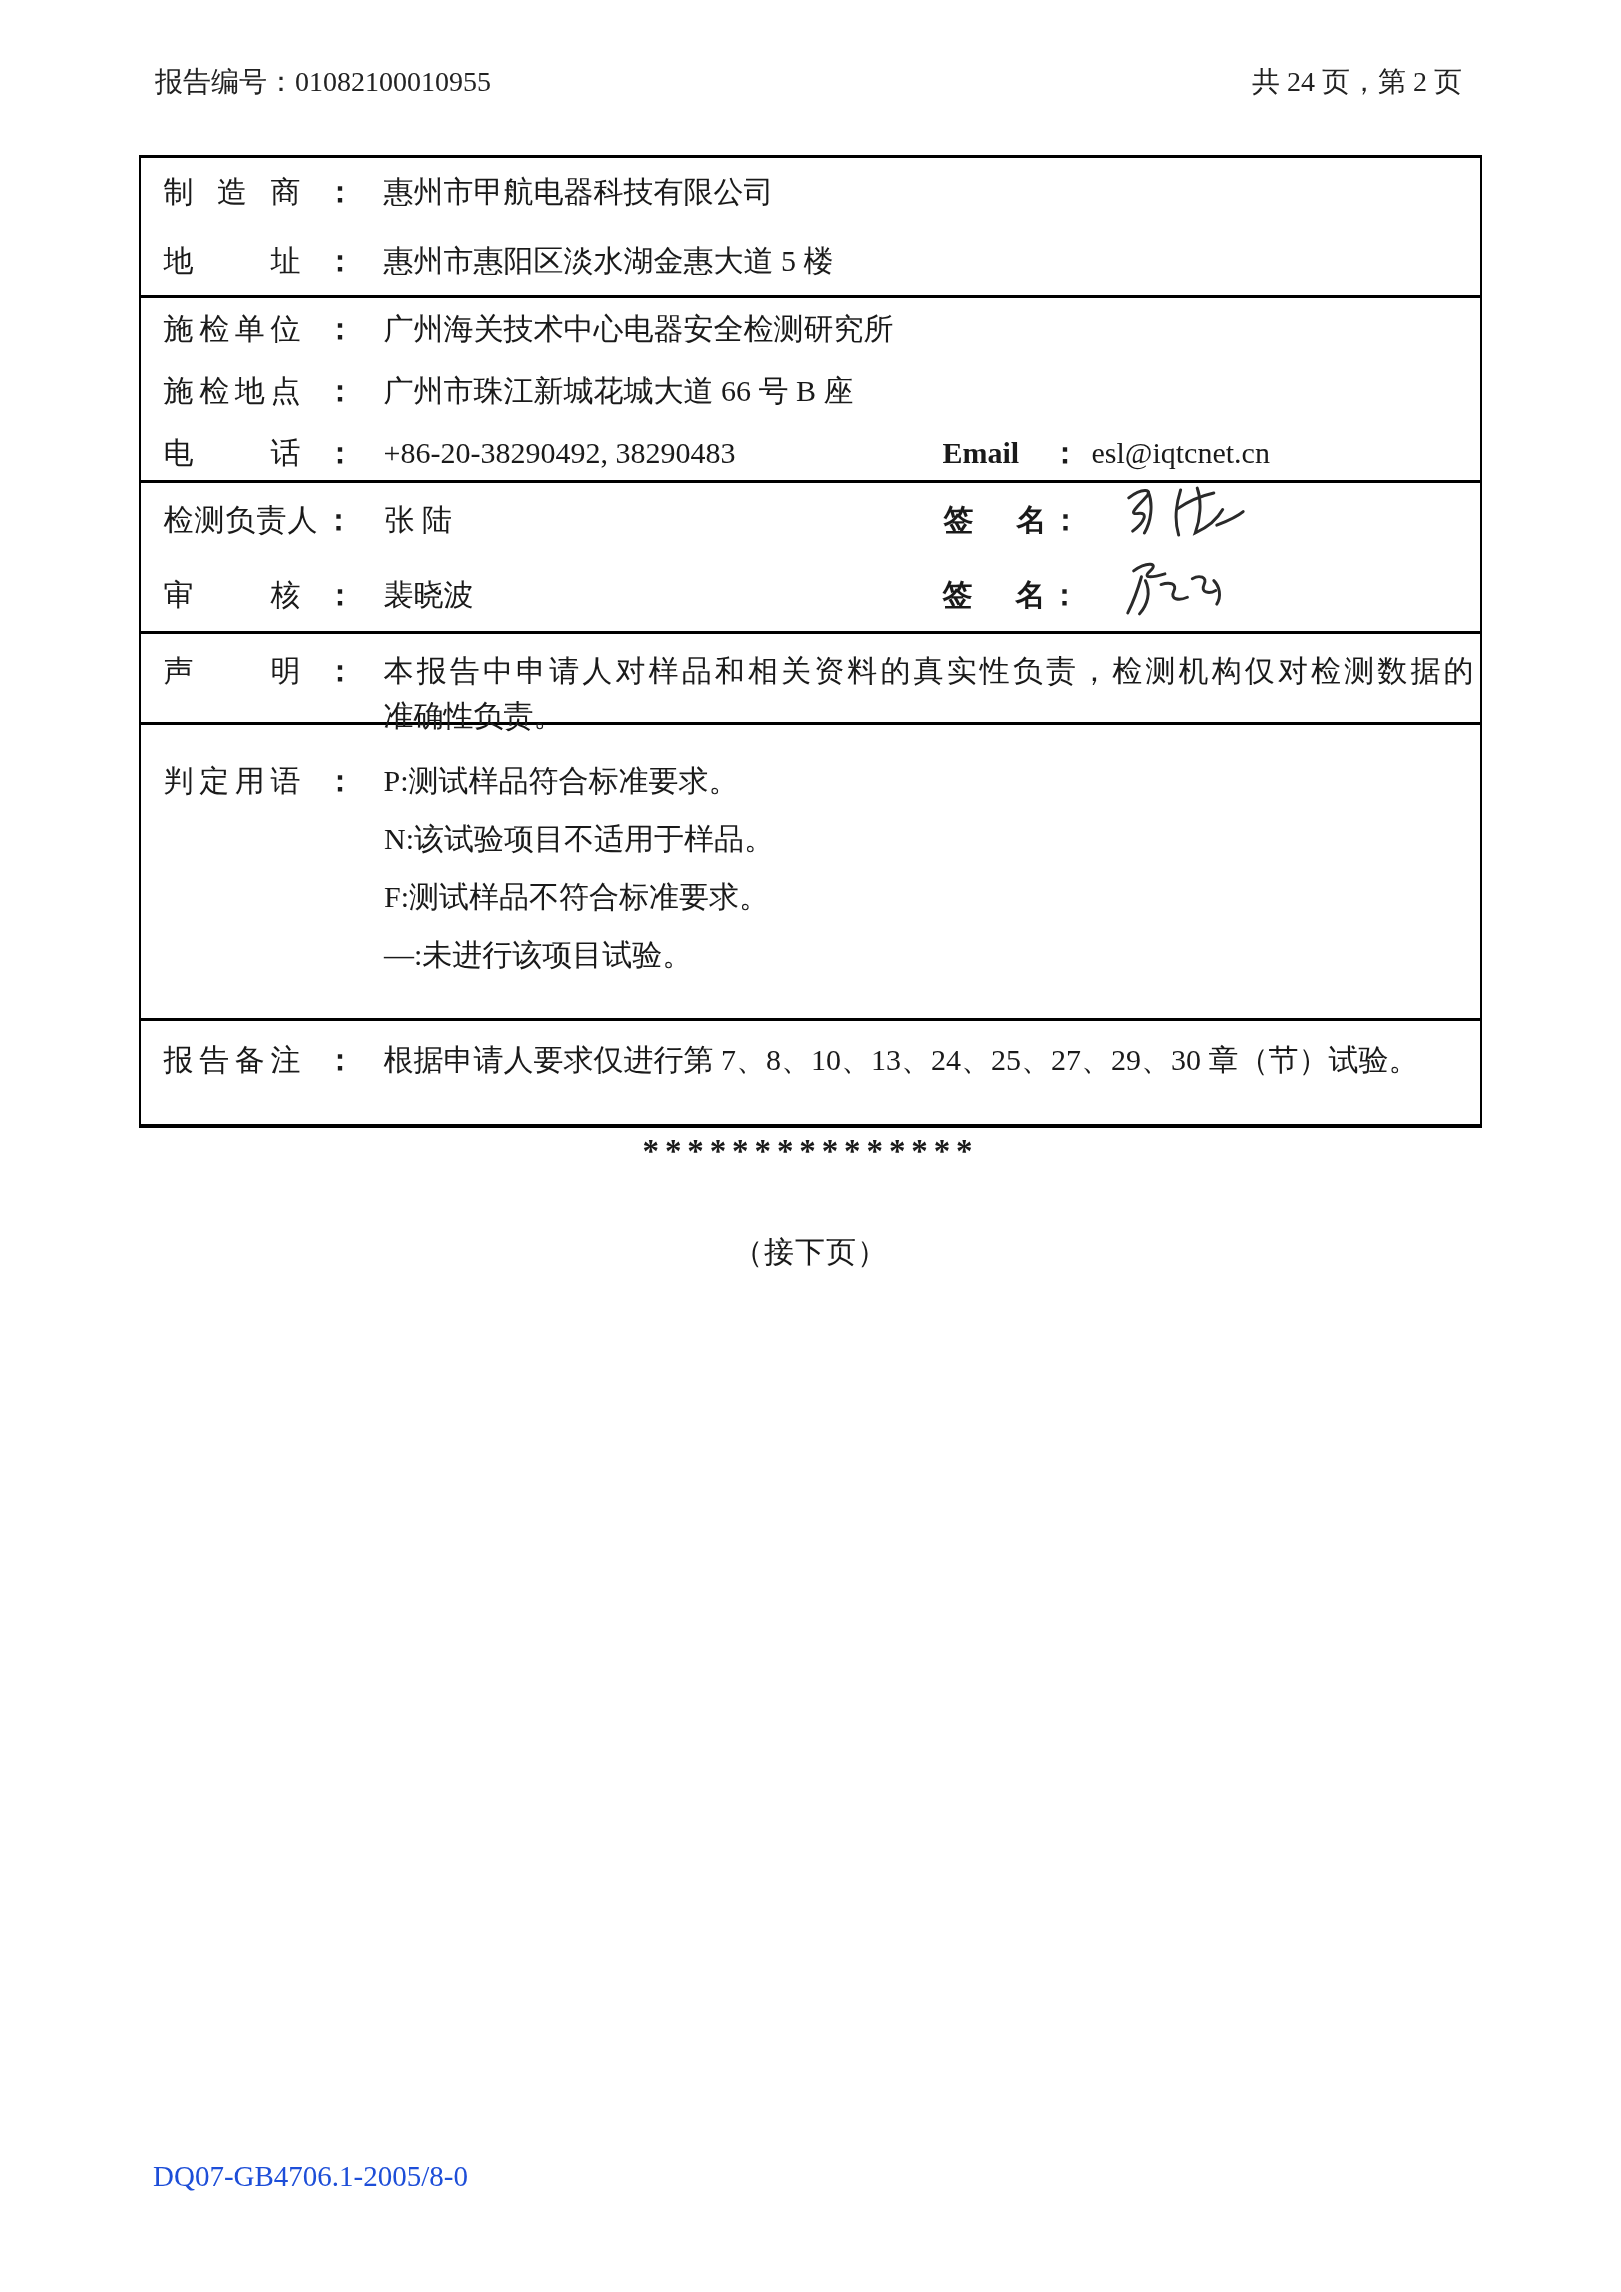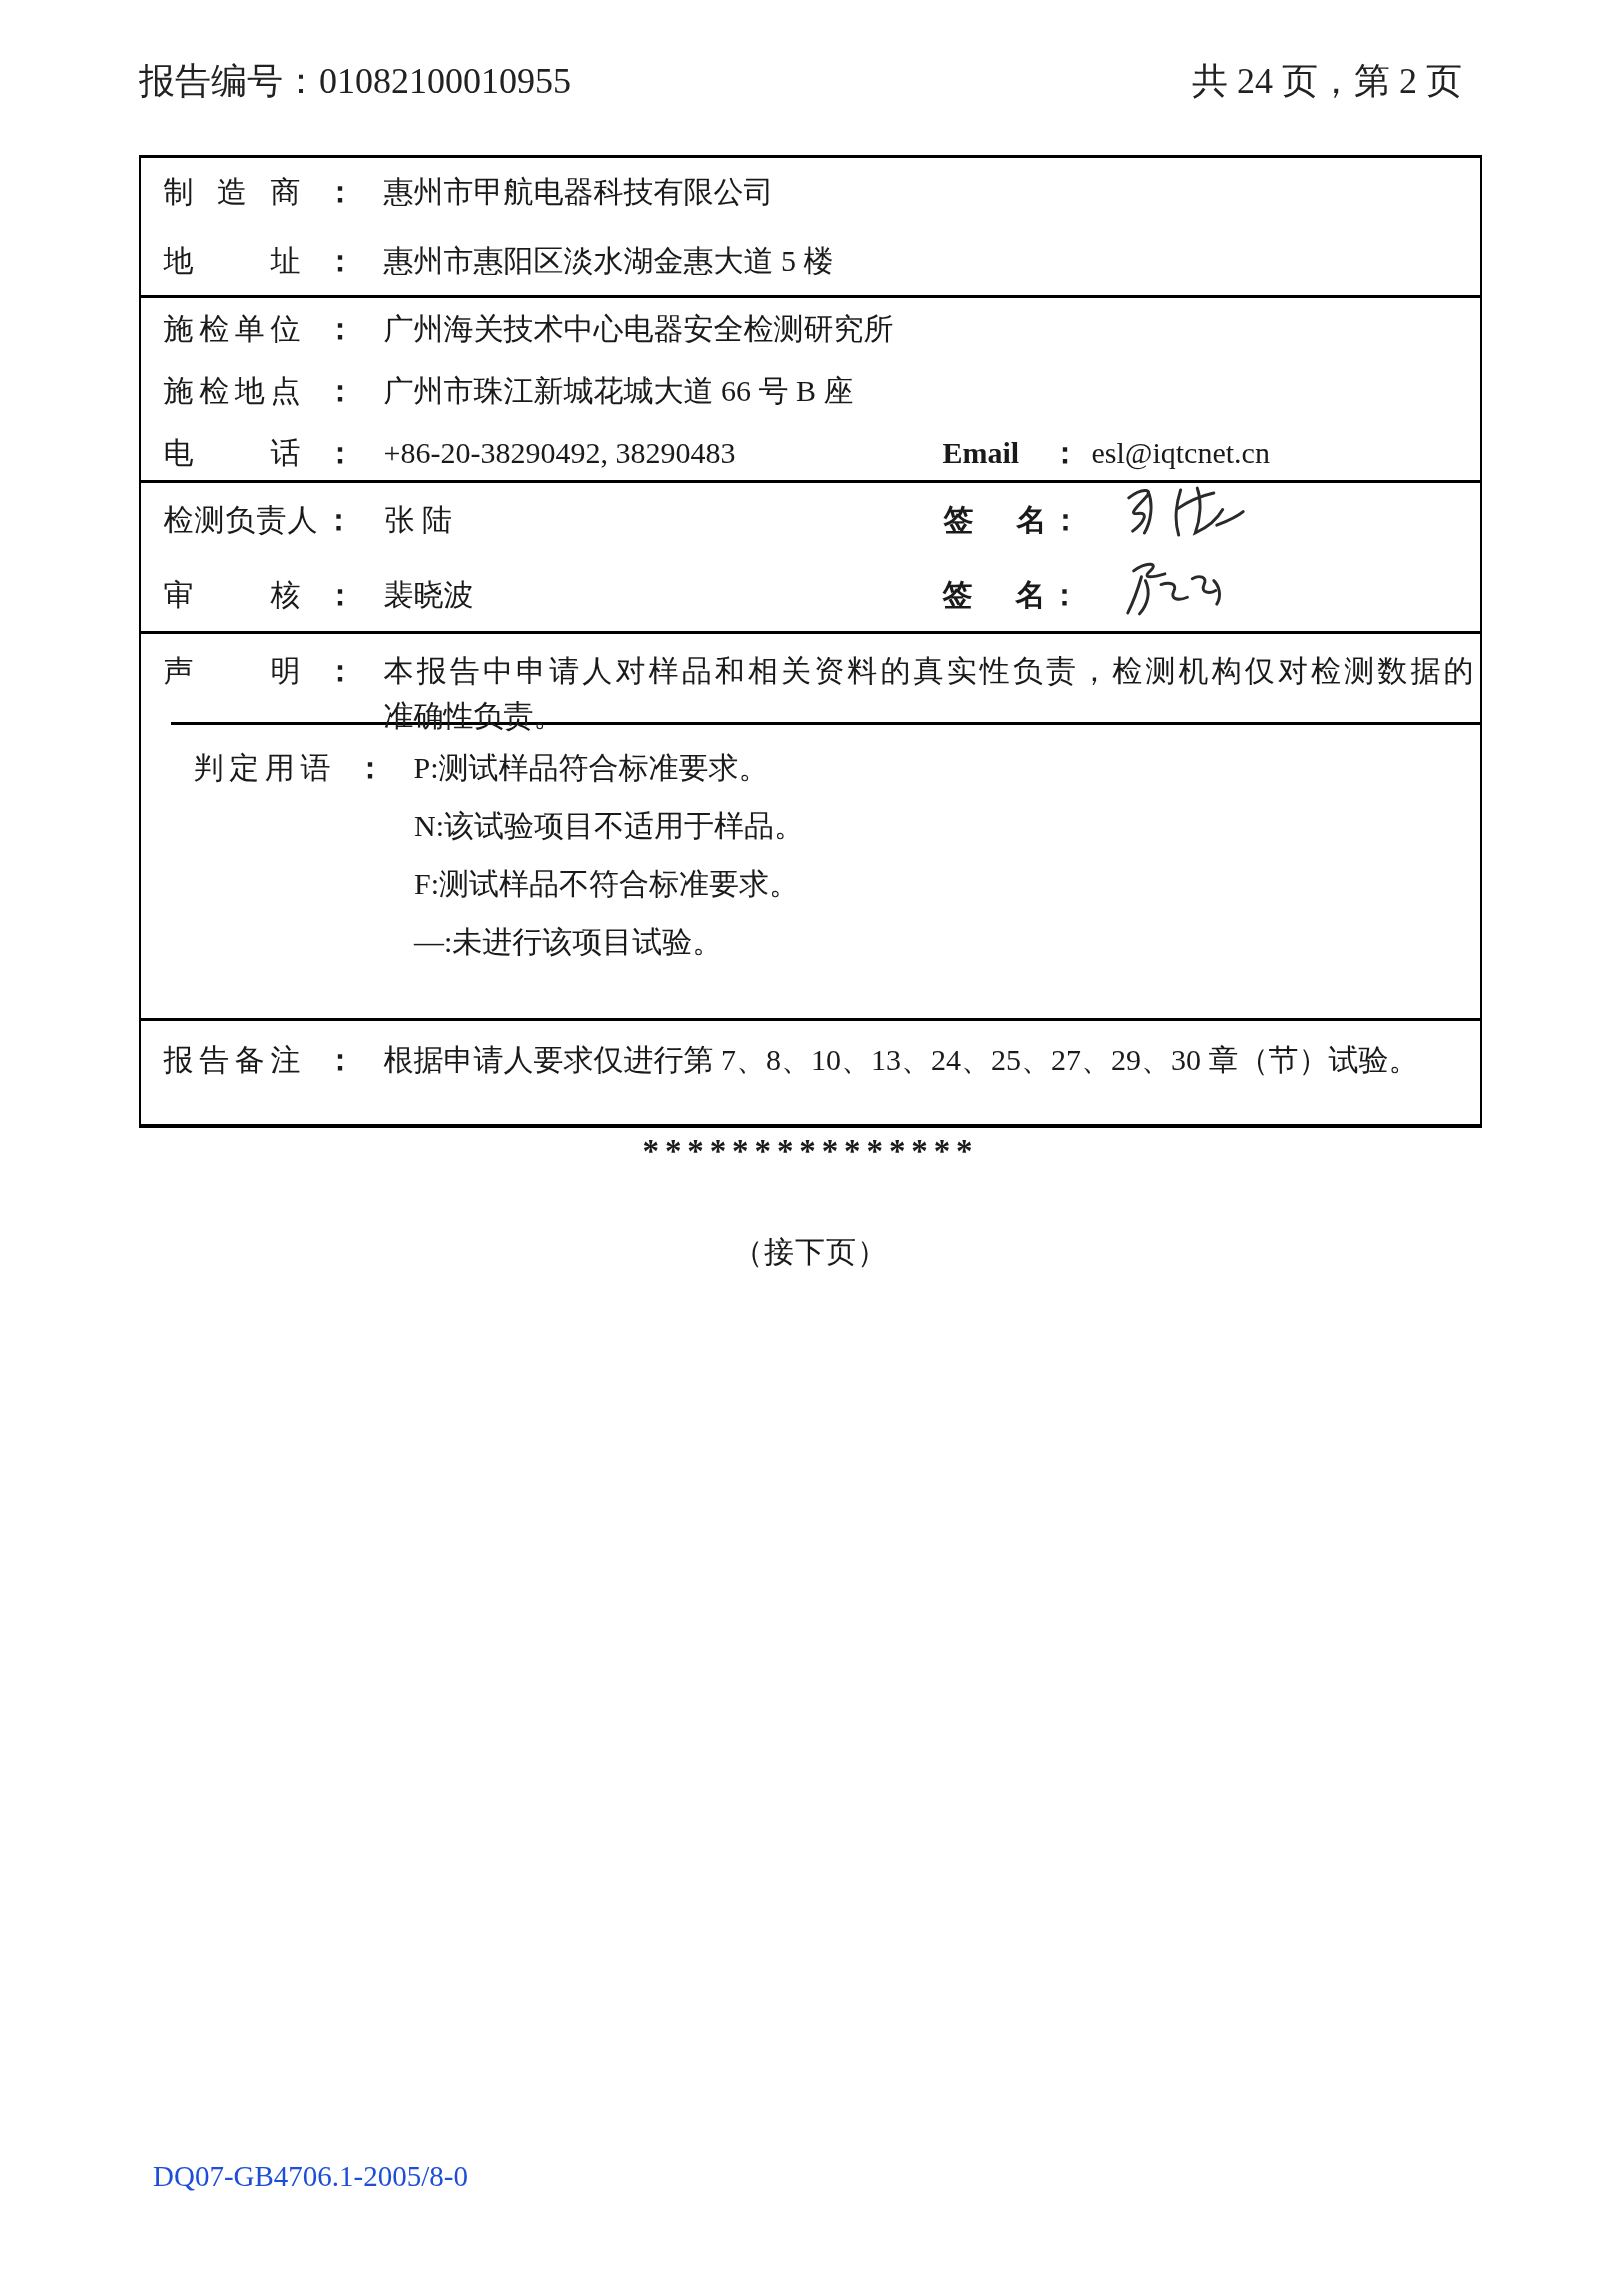--- a/index.html
+++ b/index.html
@@ -7,23 +7,23 @@
     position:relative;
     width:1621px;height:2293px;
     margin:0 auto;
     background:#ffffff;
     font-family:"Liberation Serif","DejaVu Serif",serif;
     color:#1a1a1a;
     overflow:hidden;
   }
   
   .hdr{
-    position:absolute;top:63px;left:139px;right:159px;
+    position:absolute;top:63px;left:155px;right:159px;
     display:flex;justify-content:space-between;align-items:flex-end;
-    font-size:36px;line-height:37px;color:#222;
+    font-size:28px;line-height:37px;color:#222;
   }
   
   .tbl{
     position:absolute;left:139px;top:155px;width:1343px;
     box-sizing:border-box;
     border:2.9px solid #000;border-top-width:3.9px;border-bottom-width:4.9px;
     font-size:30px;
   }
   .sec{box-sizing:border-box;}
   .sec + .sec{border-top:3.9px solid #000;}
@@ -47,21 +47,21 @@
   }
   .lbl2.email{width:90px;flex-basis:90px;text-align-last:left;}
   .colon2{display:inline-block;width:59px;flex:0 0 59px;box-sizing:border-box;padding-left:17.6px;font-weight:700;}
   .colon2.tight{width:45px;flex-basis:45px;padding-left:3.9px;}
   .sig{display:inline-block;margin-left:27.4px;margin-top:-9.8px;}
   
   .sec-d{height:91px;padding-top:13.7px;}
   .sec-d .row{align-items:flex-start;line-height:45px;}
   .stmt{width:1090px;line-height:45px;}
   .stmt .j{text-align:justify;text-align-last:justify;text-justify:inter-character;}
-  .sec-e{height:248px;padding-top:14px;margin-left:30px;}
+  .sec-e{height:248px;padding-top:27px;}
   .term-line{height:58px;display:flex;align-items:center;padding-left:22.5px;box-sizing:border-box;}
   .term-line.cont-line{padding-left:243px;}
   .sec-f{height:106px;padding-top:15.7px;margin-top:48px;}
   .sec-f .row{align-items:flex-start;line-height:45px;}
   .sec-a{height:137px;} .sec-b{height:185px;} .sec-c{height:151px;}
   
   .stars{
     position:absolute;top:1133px;left:0;width:100%;
     text-align:center;font-size:33px;font-weight:700;letter-spacing:5.9px;
   }

